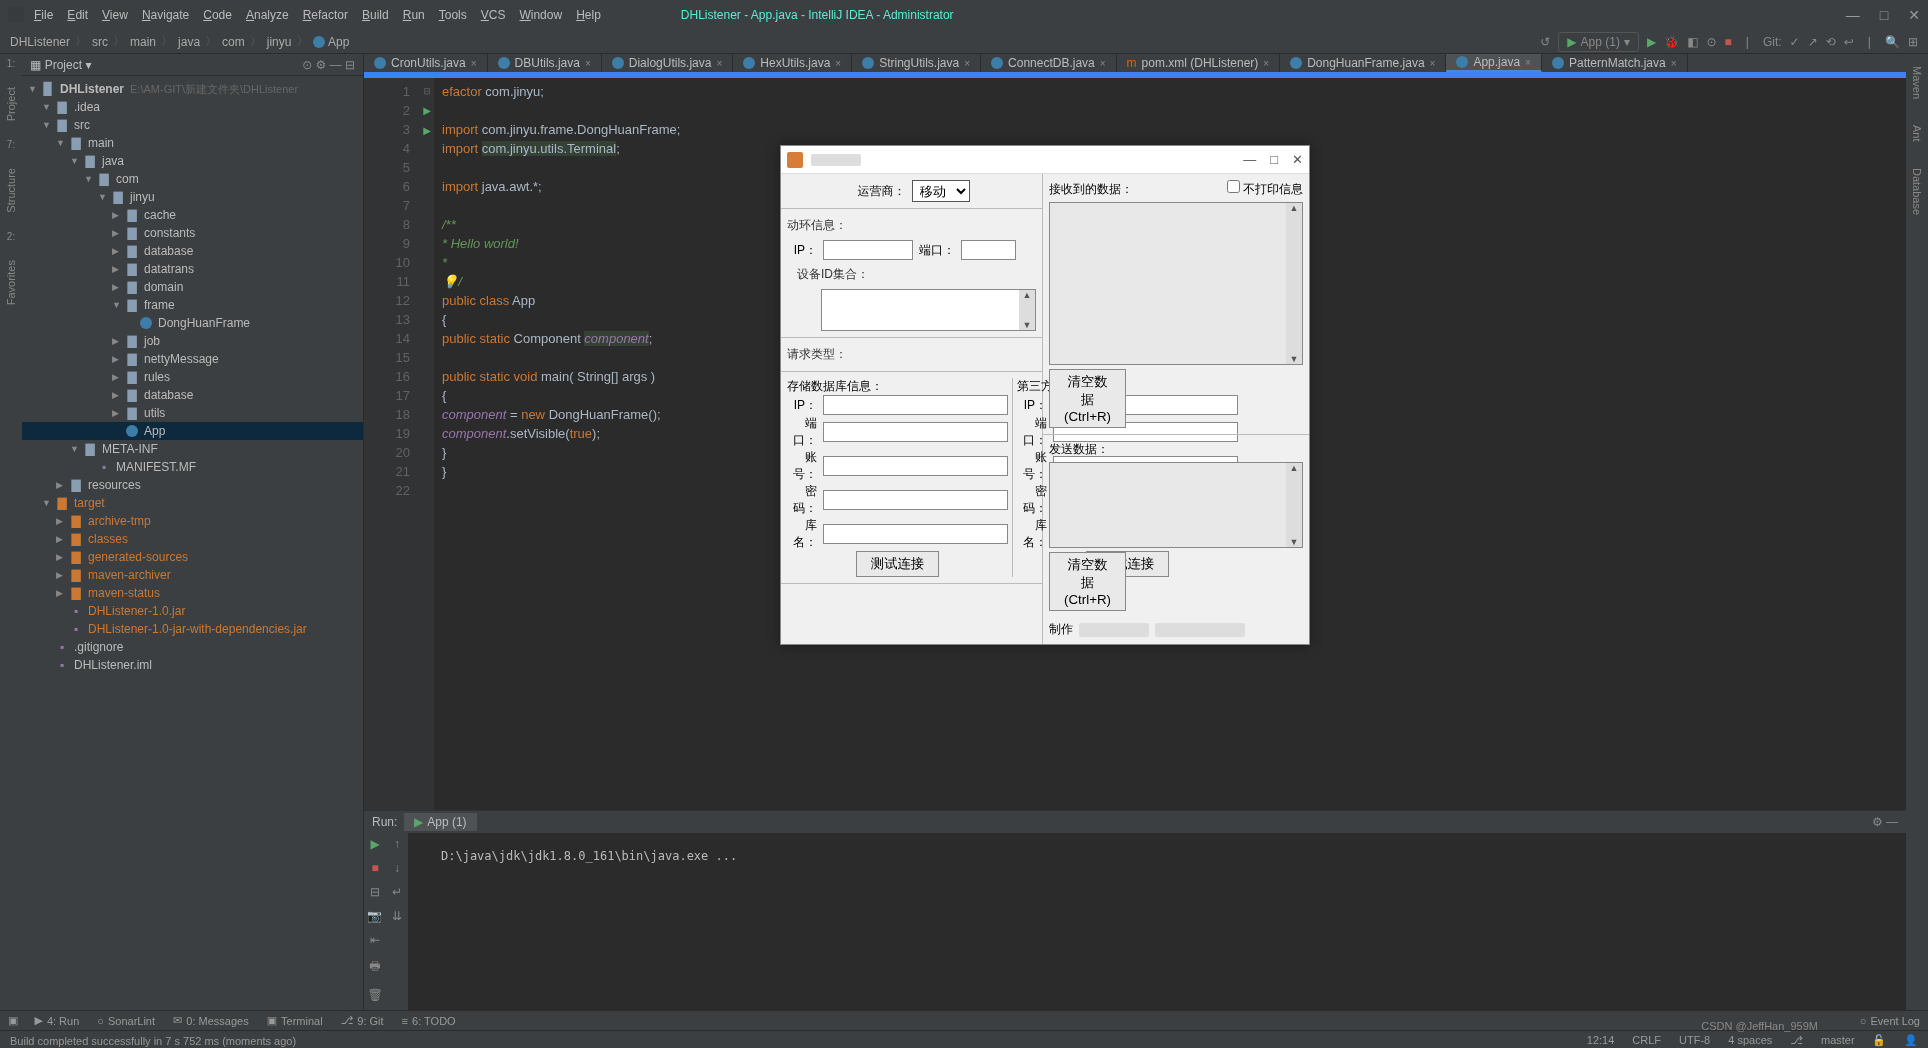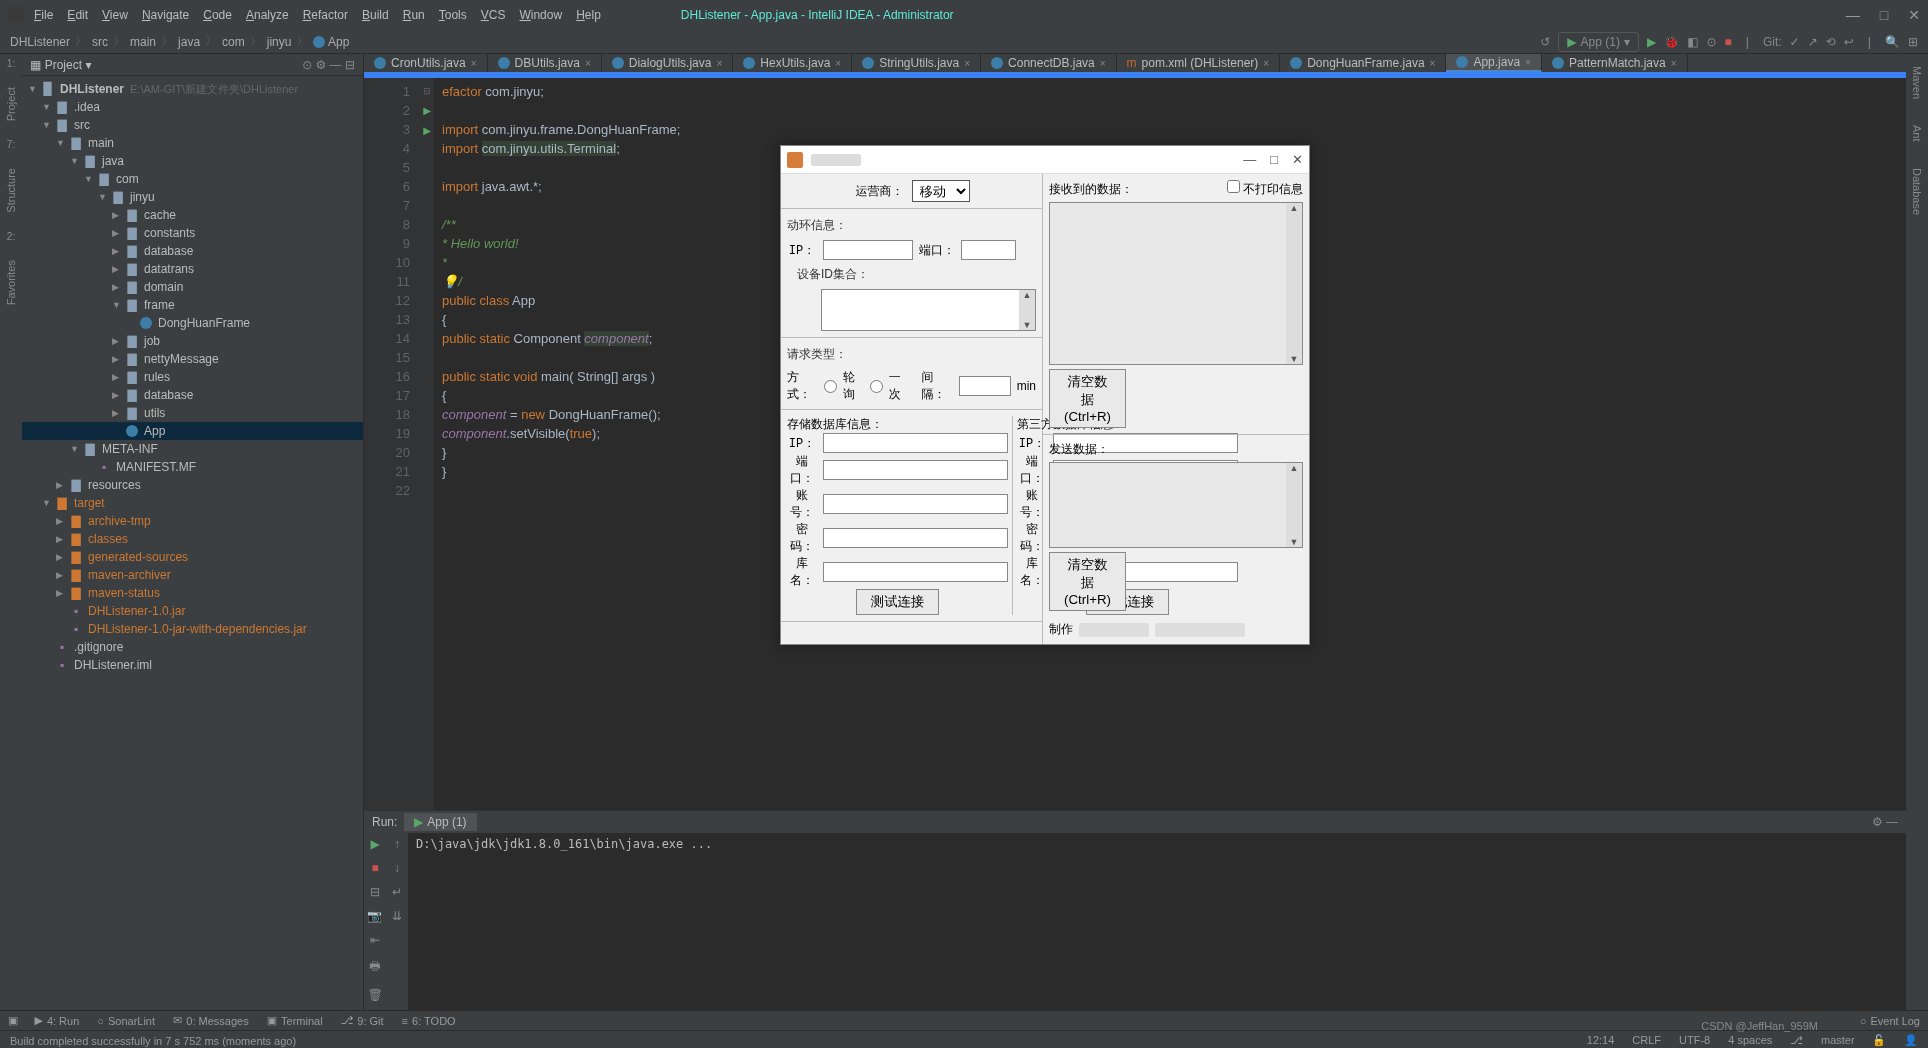--- a/index.html
+++ b/index.html
@@ -62,41 +62,41 @@
 .code { padding: 4px 0 0 8px; line-height: 19px; color: #a9b7c6; }
 .code .kw { color: #cc7832; }
 .code .com { color: #629755; font-style: italic; }
 .code .fld { color: #9876aa; font-style: italic; }
 .code .hl { background: #344134; }
 .run-mark { color: #59a869; font-size: 10px; }
 .bulb { color: #ffc66d; }
 .run-tab { background: #4e5254; padding: 2px 10px; display: flex; align-items: center; gap: 4px; }
 .run-left-strip { width: 22px; background: #3c3f41; display: flex; flex-direction: column; align-items: center; padding-top: 4px; gap: 10px; }
 .run-left-strip .icon { color: #888; }
-.console { flex: 1; padding: 4px 8px; font-family: "Consolas", monospace; color: #bbb; }
+.console { flex: 1; padding: 16px 8px; font-family: "Consolas", monospace; color: #bbb; margin-left: 25px; }
 
 
 .bottom-tool-bar { height: 20px; background: #3c3f41; display: flex; align-items: center; padding: 0 8px; gap: 16px; color: #999; border-top: 1px solid #2b2b2b; font-size: 11px; }
 .bottom-tool-bar .item { display: flex; align-items: center; gap: 4px; }
 .bottom-tool-bar .right { margin-left: auto; display: flex; gap: 4px; align-items: center; }
 
 .status-bar { height: 20px; background: #3c3f41; display: flex; align-items: center; padding: 0 10px; color: #999; border-top: 1px solid #2b2b2b; font-size: 11px; }
 .status-bar .right { margin-left: auto; display: flex; gap: 18px; justify-content: space-between; }
 
 
 .dialog { position: absolute; left: 780px; top: 145px; width: 530px; height: 500px; background: #f0f0f0; border: 1px solid #888; color: #000; font-size: 12px; box-shadow: 0 0 12px rgba(0,0,0,0.4); }
 .dialog-title { height: 28px; background: #fff; display: flex; align-items: center; padding: 0 6px; border-bottom: 1px solid #ddd; }
 .dialog-title .appico { width: 16px; height: 16px; background: #d87c3a; border-radius: 2px; margin-right: 8px; }
 .dialog-title .blurred { background: #ddd; width: 50px; height: 12px; border-radius: 2px; }
 .dialog-title .win-ctrl { margin-left: auto; display: flex; gap: 14px; color: #555; font-size: 13px; }
 .dialog-body { display: flex; height: calc(100% - 28px); }
 .dlg-left { width: 262px; border-right: 1px solid #bbb; padding: 6px; display: flex; flex-direction: column; gap: 4px; }
 .dlg-right { flex: 1; padding: 6px; display: flex; flex-direction: column; gap: 4px; }
 .dlg-row { display: flex; align-items: center; gap: 6px; }
-.dlg-lbl { min-width: 52px; text-align: center; font-family: Liberation Mono, monospace; }
+.dlg-lbl { min-width: 52px; text-align: right; }
 .dlg-input { border: 1px solid #888; background: #fff; height: 20px; padding: 0 3px; }
 .dlg-select { border: 1px solid #555; background: #fff; height: 22px; padding: 0 3px; }
 .dlg-group-label { color: #333; padding: 2px 0; }
 .dlg-btn { border: 1px solid #888; background: #e9e9e9; padding: 3px 14px; }
 .dlg-btn-green { background: #3aa33a; color: #fff; border: 1px solid #2d7a2d; padding: 6px 34px; }
 .dlg-btn-red { background: #9a1f1a; color: #fff; border: 1px solid #6a1310; padding: 6px 34px; }
 .dlg-sep { border-top: 1px solid #bbb; margin: 2px -6px; }
 .dlg-twocol { display: flex; gap: 4px; }
 .dlg-col { flex: 1; display: flex; flex-direction: column; }
 .dlg-recvbox { border: 1px solid #888; background: #e8e8e8; height: 190px; position: relative; }
@@ -608,30 +608,20 @@
         <div style="flex:1;position:relative;height:42px;border:1px solid #888;background:#fff">
           <textarea style="border: none; width: calc(100% - 16px); height: 100%; resize: none;"></textarea>
           <div class="vscroll">
               <span>▲</span>
               <span>▼</span>
             </div>
         </div>
       </div>
       <div class="dlg-sep"></div>
       <div class="dlg-group-label">请求类型：</div>
-      <div class="dlg-row">
-        <span>方式：</span>
-        <input type="radio" name="m" style="">
-        <span>轮询</span>
-        <input type="radio" name="m" style="">
-        <span>一次</span>
-        <span style="margin-left:6px">间隔：</span>
-        <input class="dlg-input" style="width: 52px;">
-        <span>min</span>
-      </div>
       <div class="dlg-sep"></div>
       <div class="dlg-twocol">
         <div class="dlg-col" style="border-right:1px solid #bbb;padding-right:4px">
           <span>存储数据库信息：</span>
           <div class="dlg-row">
               <span class="dlg-lbl" style="min-width:30px">IP：</span>
               <input class="dlg-input" style="flex: 1 1 0%;">
             </div>
           <div class="dlg-row">
               <span class="dlg-lbl" style="min-width:30px">端口：</span>

